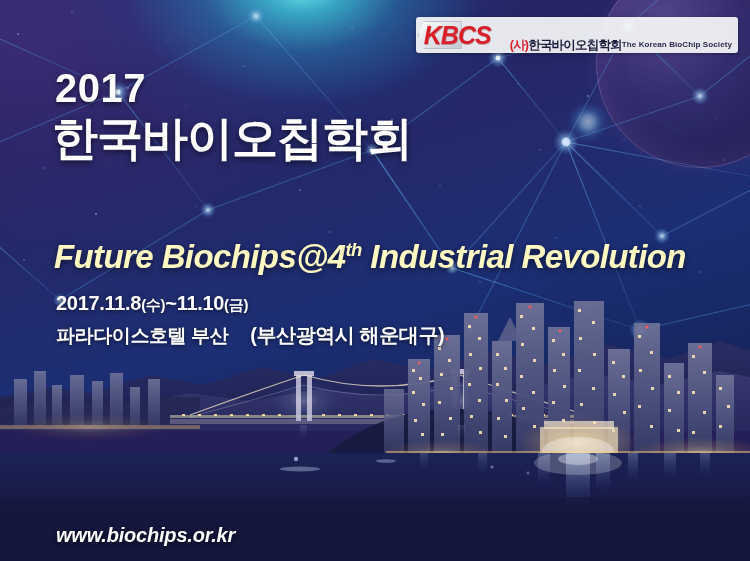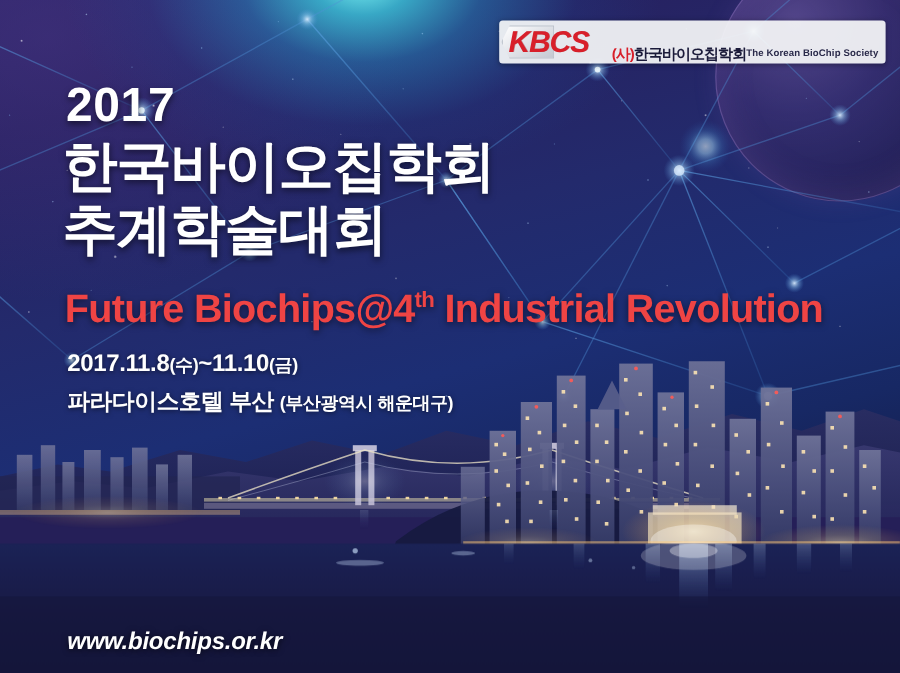--- a/index.html
+++ b/index.html
@@ -128,41 +128,41 @@
   .kr-title {
     position: absolute; left: 52px; top: 112px;
     font-size: 46px; font-weight: bold; color: #ffffff;
     line-height: 1.16; letter-spacing: -1px;
     text-shadow: 0 2px 6px rgba(0,0,0,0.6);
   }
   .kr-title div { white-space: nowrap; }
 
   .en-title {
     position: absolute; left: 54px; top: 238px;
-    font-size: 33px; font-weight: bold; 
-    color: #ef4444; letter-spacing: -0.6px; white-space: nowrap;
+    font-size: 33px; font-weight: bold; font-style: italic;
+    color: #fef9c3; letter-spacing: -0.6px; white-space: nowrap;
     text-shadow: 0 2px 6px rgba(0,0,0,0.55);
   }
   .en-title sup { font-size: 0.56em; vertical-align: super; }
 
   .date-line {
     position: absolute; left: 56px; top: 292px;
     font-size: 20px; font-weight: bold; color: #ffffff;
     white-space: nowrap; letter-spacing: -0.3px;
     text-shadow: 0 1px 4px rgba(0,0,0,0.6);
   }
   .date-line .dow { font-size: 15px; }
 
   .venue-line {
     position: absolute; left: 56px; top: 322px;
     font-size: 19px; font-weight: bold; color: #ffffff;
     white-space: nowrap; letter-spacing: -0.4px;
     text-shadow: 0 1px 4px rgba(0,0,0,0.6);
   }
-  .venue-line .district { font-size: 15px; }
+  .venue-line .district { font-size: 20px; margin-left: 17px; }
 
   .site-url {
     position: absolute; left: 56px; top: 524px;
     font-size: 20px; font-weight: bold; font-style: italic;
     color: #ffffff; letter-spacing: -0.2px;
     text-shadow: 0 1px 5px rgba(0,0,0,0.7);
   }
 
   
   .logo {
@@ -522,21 +522,20 @@
 
     <rect x="0" y="196" width="750" height="64" fill="#14153a" opacity="0.55"></rect>
   </svg>
 
   <div class="content">
 
     <div class="year">2017</div>
 
     <div class="kr-title">
       <div>한국바이오칩학회</div>
-      <div>추계학술대회</div>
     </div>
 
     <div class="en-title">
       <span>Future Biochips@4</span><sup>th</sup><span> Industrial Revolution</span>
     </div>
 
     <div class="date-line">
       <span>2017.11.8</span><span class="dow">(수)</span><span>~</span><span>11.10</span><span class="dow">(금)</span>
     </div>
 

